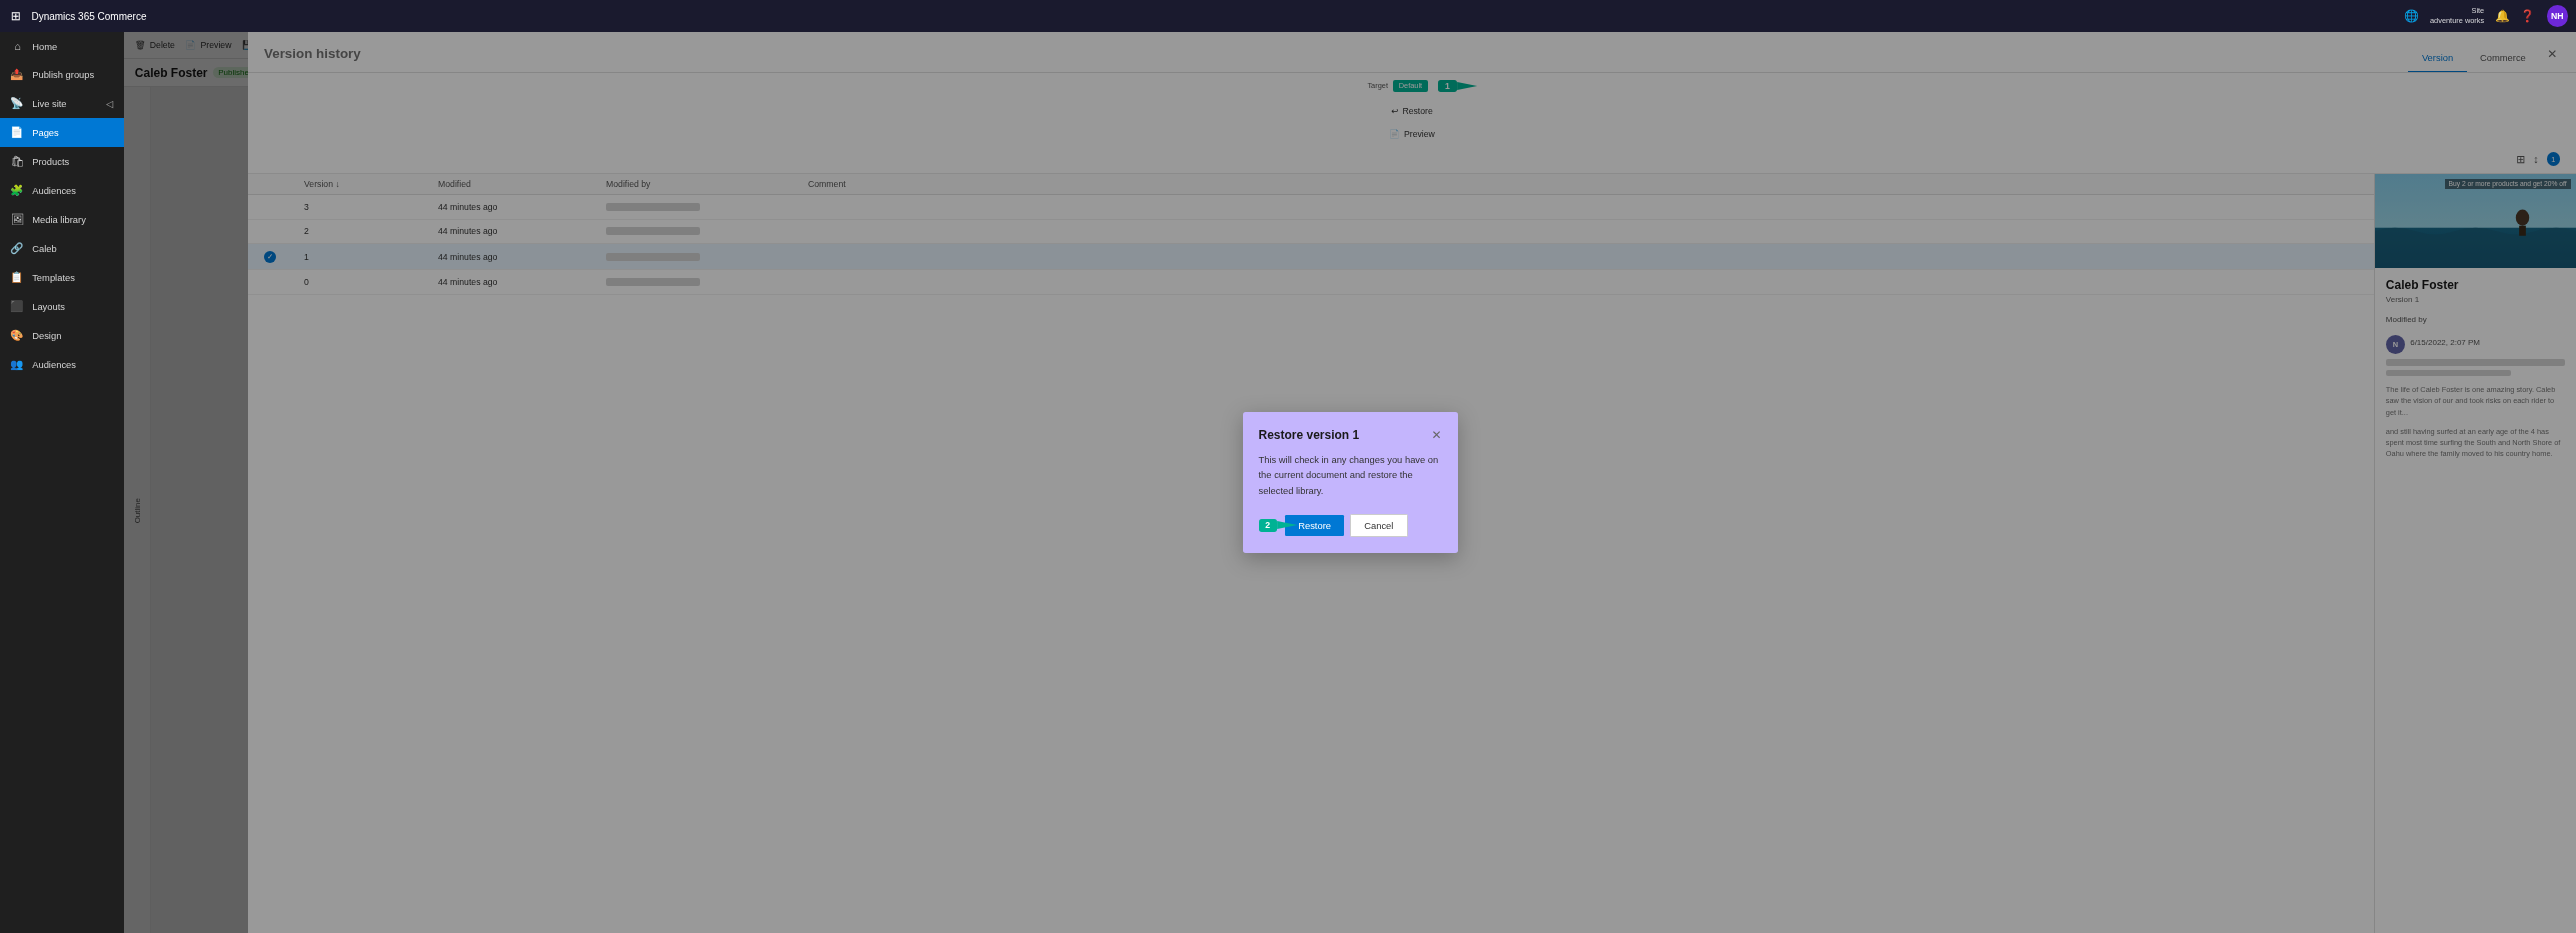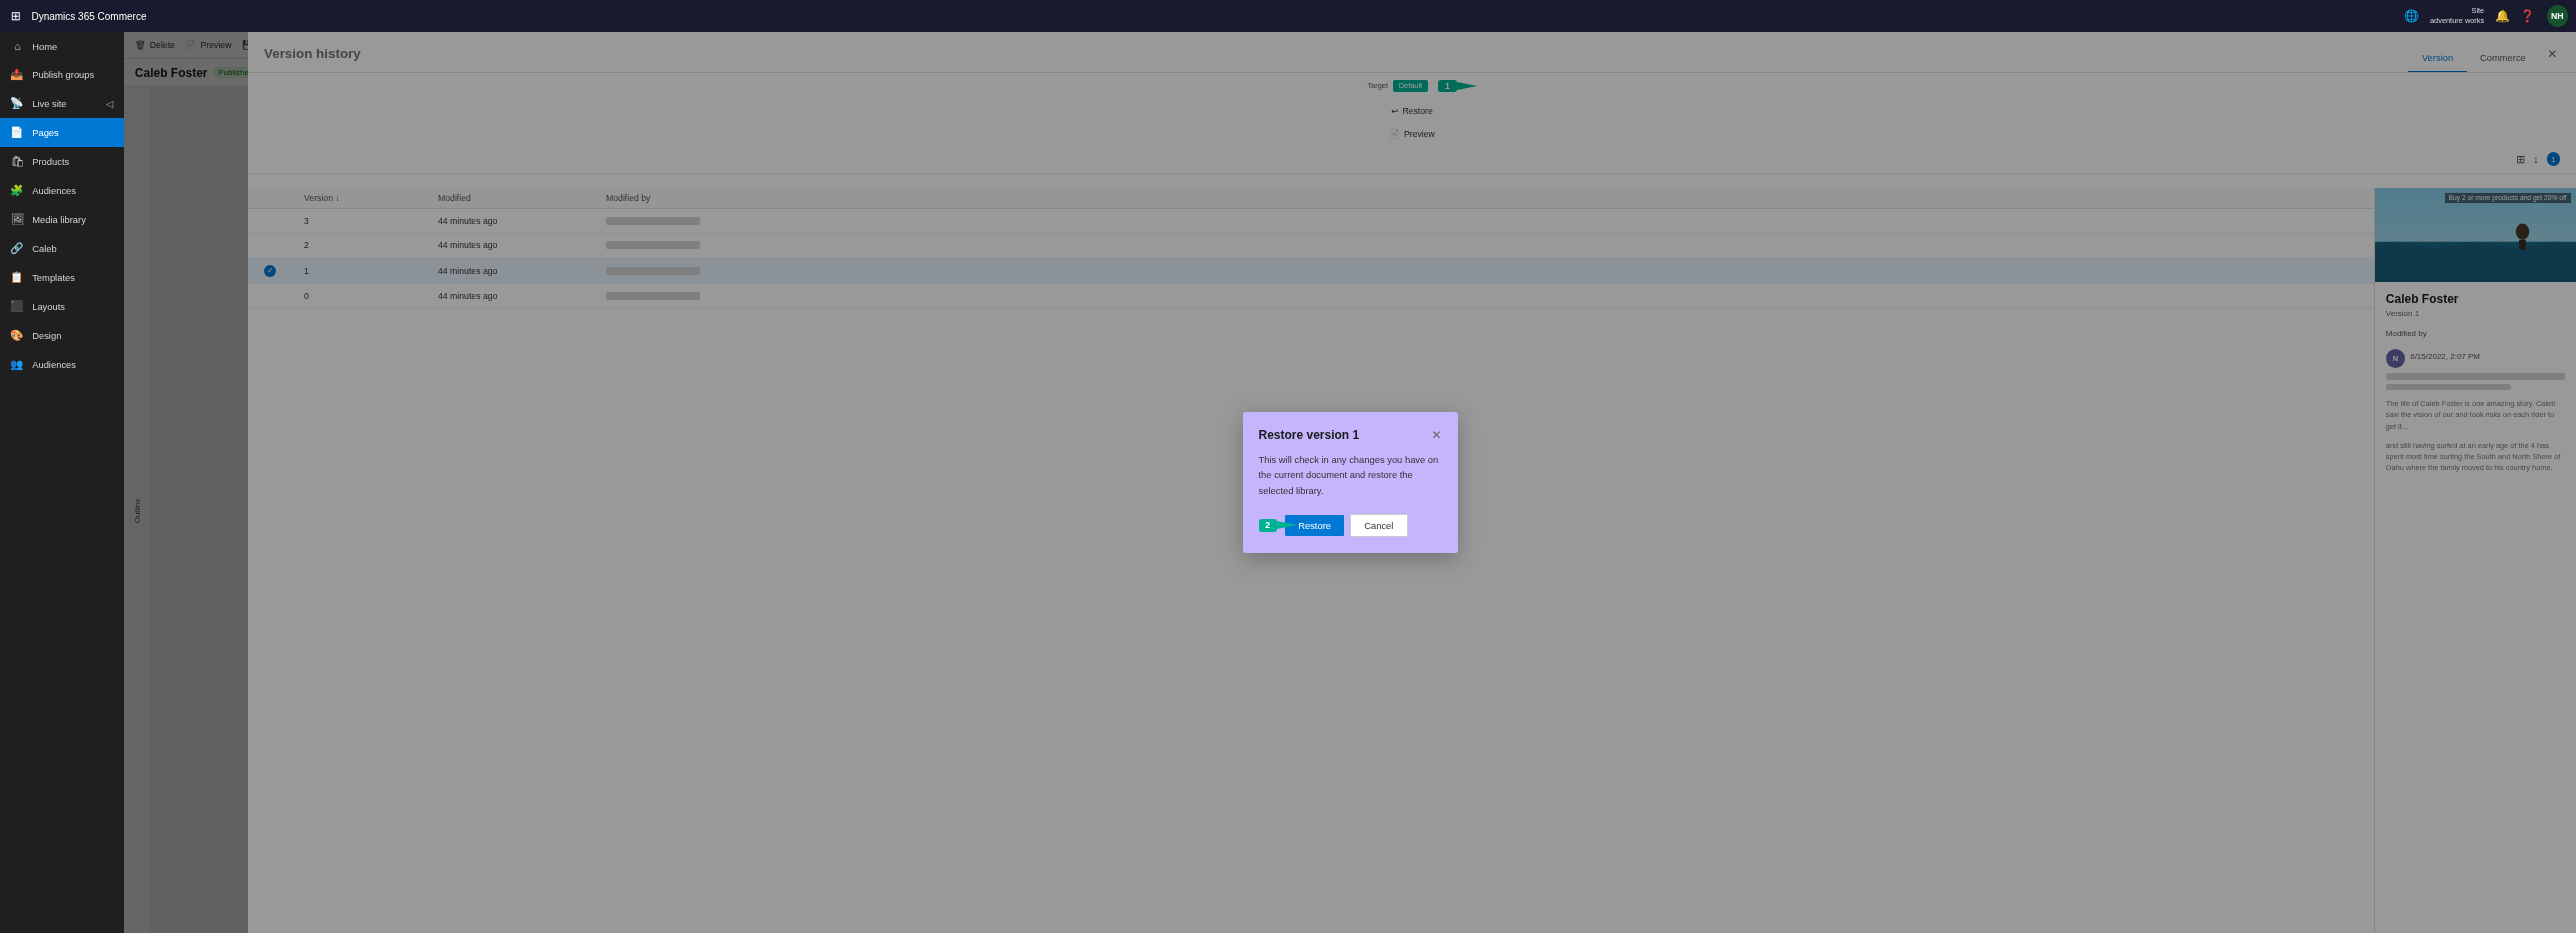--- a/index.html
+++ b/index.html
@@ -47,21 +47,21 @@
     .topbar-icon {
       color: white;
       font-size: 12px;
       cursor: pointer;
       opacity: 0.9;
     }
     .topbar-avatar {
       width: 21.5px;
       height: 21.5px;
       border-radius: 50%;
-      background: #14532d;
+      background: #6d28d9;
       color: white;
       font-size: 8.7px;
       font-weight: 600;
       display: flex;
       align-items: center;
       justify-content: center;
     }
 
     
     .main-layout {
@@ -322,21 +322,20 @@
       color: #777;
       margin-top: 8px;
       line-height: 1.5;
     }
 
     
     .vp-body {
       display: flex;
       flex: 1;
       overflow: hidden;
-      margin-top: 14px;
     }
     .vp-list-area {
       flex: 1;
       overflow-y: auto;
     }
 
     
     .page-breadcrumb {
       display: flex;
       align-items: center;
@@ -614,20 +613,21 @@
       <div class="vp-body">
         <div class="vp-list-area">
 
           <div class="vp-table-header">
             <div class="vp-col-header"></div>
             <div class="vp-col-header sortable">
               <span>Version</span> ↓
             </div>
             <div class="vp-col-header">Modified</div>
             <div class="vp-col-header">Modified by</div>
+            <div class="vp-col-header">Comment</div>
           </div>
 
           <div class="vp-table-row">
             <div class="vp-cell"></div>
             <div class="vp-cell">3</div>
             <div class="vp-cell">44 minutes ago</div>
             <div class="vp-cell">
               <div class="vp-cell-placeholder"></div>
             </div>
             <div class="vp-cell"></div>

